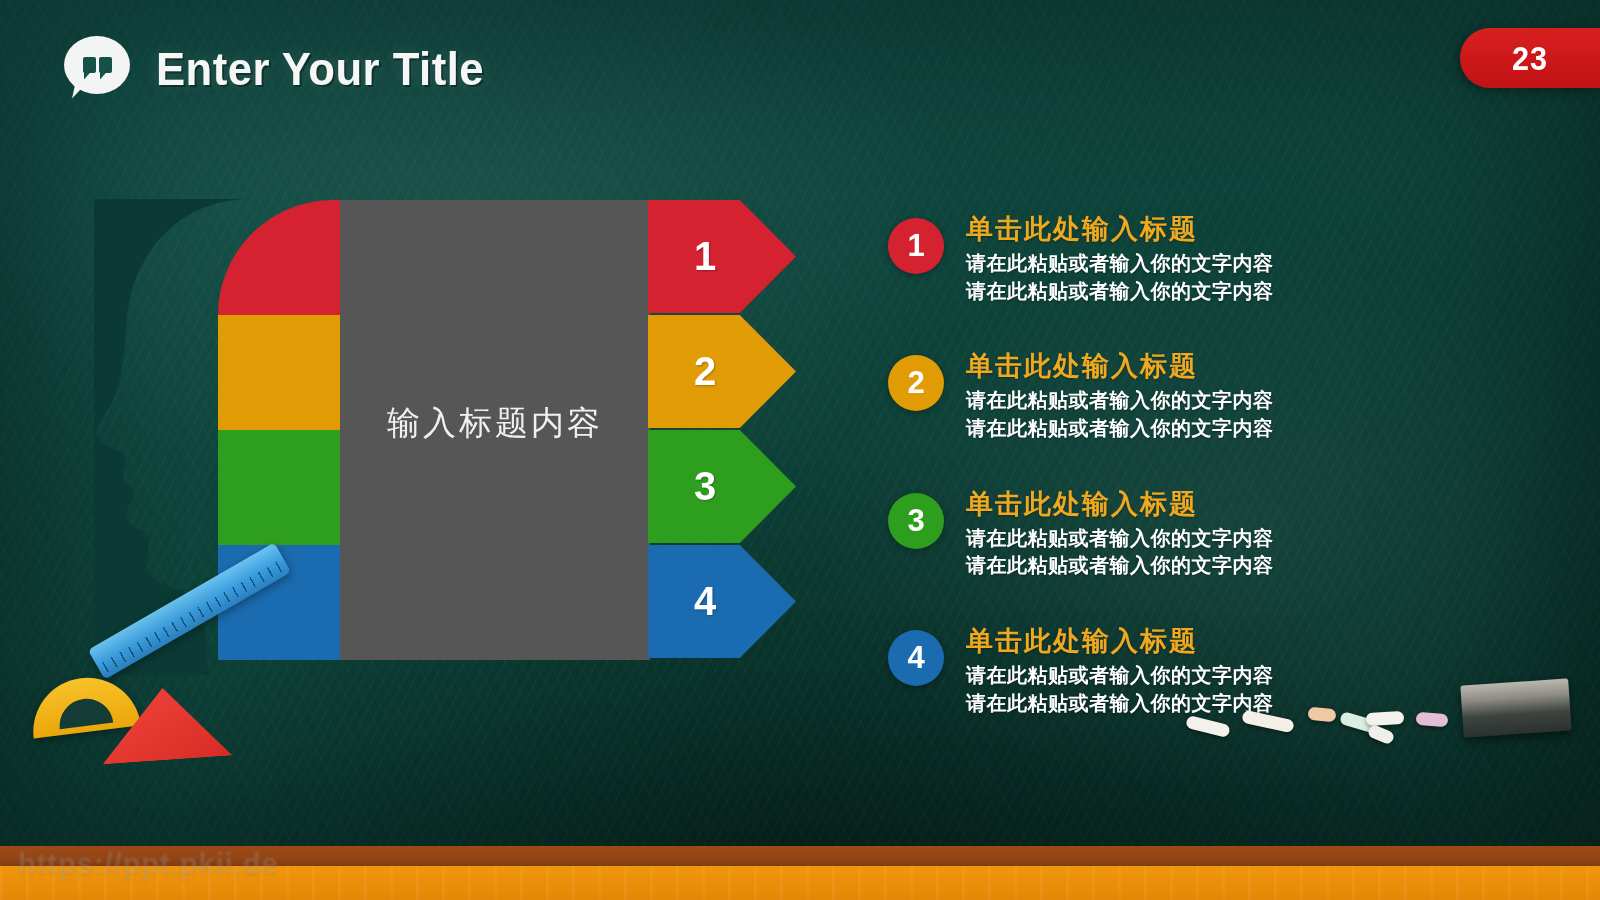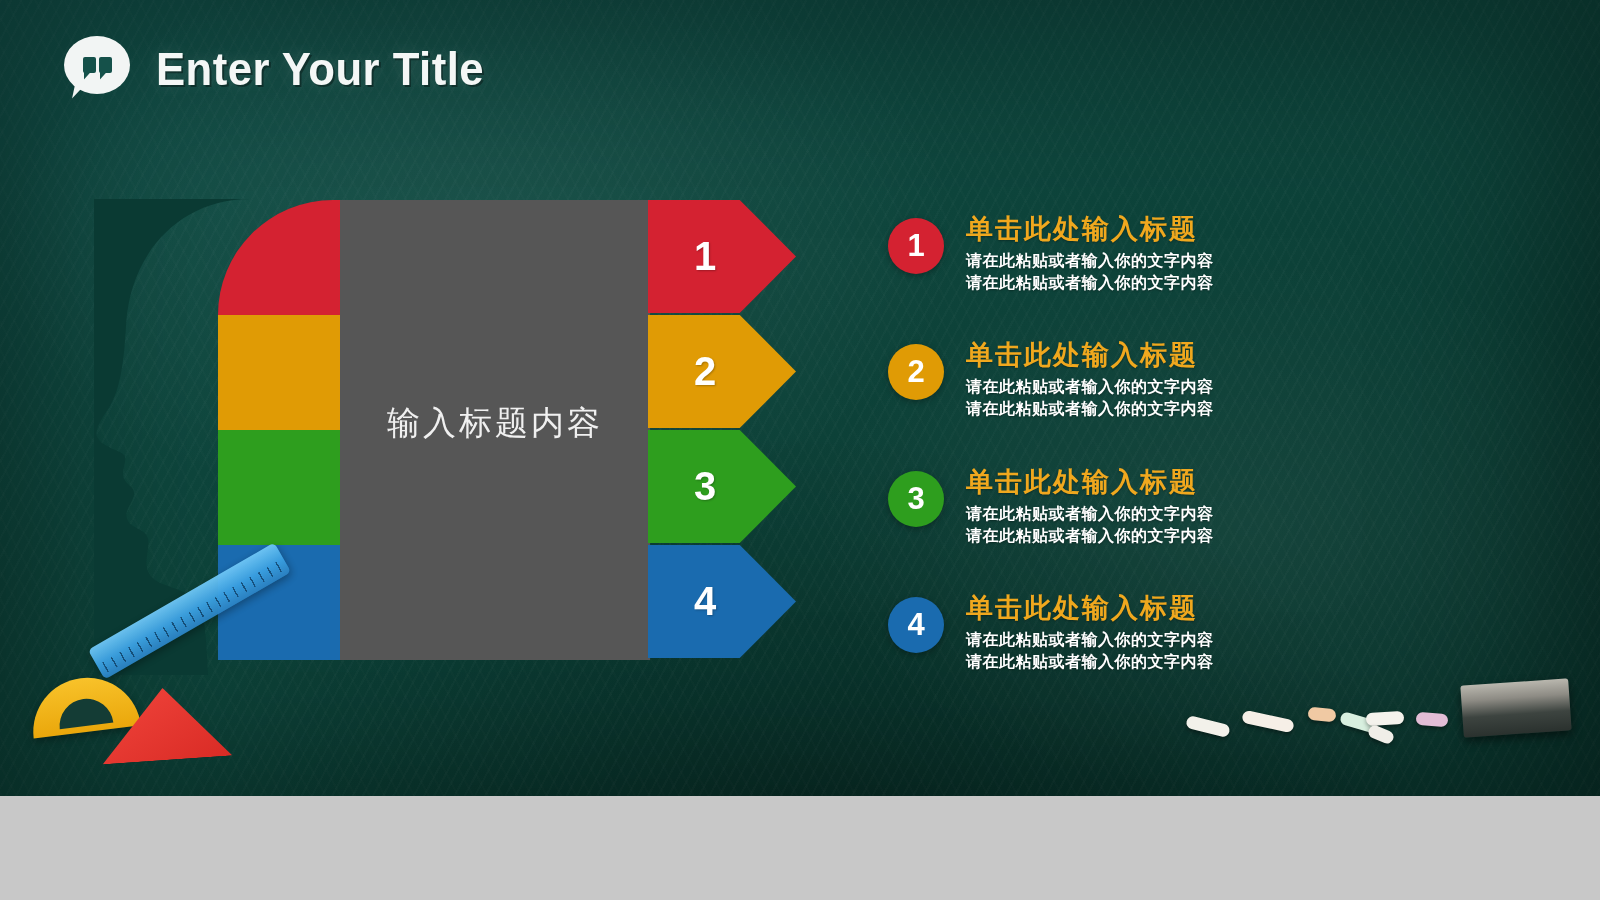--- a/index.html
+++ b/index.html
@@ -1,19 +1,19 @@
 <!DOCTYPE html>
 <html><head>
 <meta charset="utf-8">
 <style>
   html,body{margin:0;padding:0;background:#c8c8c8;}
   body{font-family:"Liberation Sans",sans-serif;}
 
   .slide{
-    position:relative;width:1600px;height:796px;overflow:hidden;
+    position:relative;width:1600px;height:900px;overflow:hidden;
     background:#14532d;
   }
 
   
   .board{
     position:absolute;left:0;top:0;width:1600px;height:850px;
     background:
       radial-gradient(ellipse 700px 420px at 30% 28%, rgba(255,255,255,.055), rgba(255,255,255,0) 70%),
       radial-gradient(ellipse 620px 380px at 78% 62%, rgba(255,255,255,.045), rgba(255,255,255,0) 72%),
       radial-gradient(ellipse 900px 600px at 50% 100%, rgba(0,0,0,.28), rgba(0,0,0,0) 70%),
@@ -163,21 +163,21 @@
   .b-2{background:#e09b05;}
   .b-3{background:#2e9e1e;}
   .b-4{background:#1a6baf;}
   .item-text{padding-top:0;}
   .item-head{
     font-size:27px;font-weight:bold;color:#f0a81e;letter-spacing:2px;
     margin-bottom:3px;line-height:1.3;
     text-shadow:0 1px 2px rgba(0,0,0,.3);
   }
   .item-line{
-    font-size:16px;font-weight:bold;color:#ffffff;letter-spacing:.5px;
+    font-size:20px;font-weight:bold;color:#ffffff;letter-spacing:.5px;
     line-height:1.38;text-shadow:0 1px 2px rgba(0,0,0,.35);
   }
 
   
   .stationery{position:absolute;left:20px;top:580px;width:280px;height:200px;}
   .ruler{
     position:absolute;left:62px;top:14px;width:215px;height:34px;
     background:linear-gradient(180deg,#6fc6f5 0%,#3a9fe0 55%,#2b82c2 100%);
     border-radius:5px;transform:rotate(-30deg);
     box-shadow:0 3px 8px rgba(0,0,0,.35);opacity:.96;
@@ -238,20 +238,23 @@
       <div class="bub"></div>
       <div class="tail"></div>
       <div class="qm">
           <b></b>
           <b></b>
         </div>
     </div>
     <div class="slide-title">Enter Your Title</div>
   </div>
 
+  <div class="page-badge">
+    <span>23</span>
+  </div>
 
   <div class="head-wrap">
 
     <svg class="head-silhouette" viewBox="0 0 300 480">
       <path d="M160 4 C90 4 40 58 36 130 C34 168 30 196 18 214
                C6 232 2 240 12 248 C20 254 30 256 34 260
                C38 265 30 276 34 284 C37 290 44 292 44 298
                C44 308 32 316 38 326 C42 334 56 334 58 344
                C60 356 52 368 60 380 C68 392 92 392 104 404
                C116 416 116 446 118 480 L4 480 L4 4 Z" fill="#0a3a33"></path>

